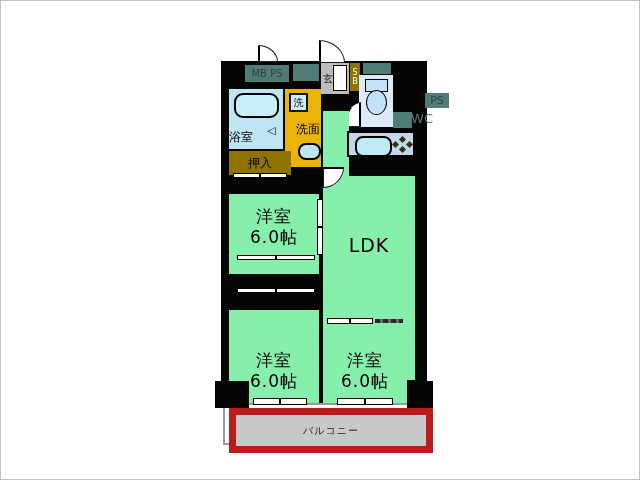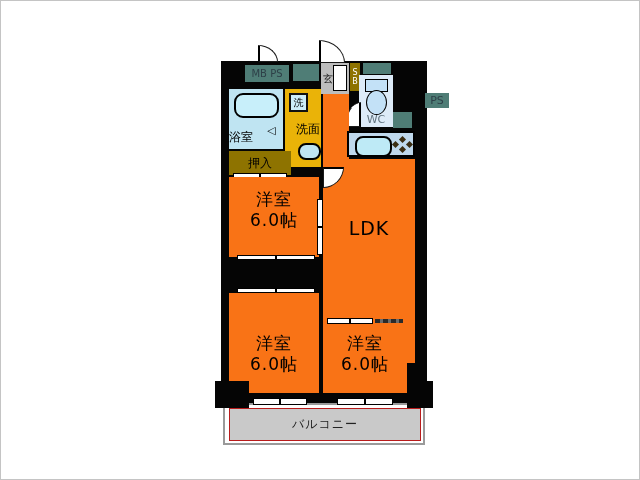--- a/index.html
+++ b/index.html
@@ -37,25 +37,25 @@
   .bath{left:228px;top:88px;width:54px;height:60px;background:#BFE4F2;font-size:12px;}
   .bath-label{position:absolute;bottom:3px;left:0;width:100%;text-align:left;}
   .bathtub{left:233px;top:92px;width:45px;height:25px;background:#C8EFFA;border:2px solid #000;border-radius:9px;}
   .wash{left:284px;top:88px;width:36px;height:78px;background:#eab308;font-size:12px;}
   .washer{left:288px;top:92px;width:19px;height:19px;background:#CDEDF8;border:2px solid #111;
           font-size:10px;line-height:15px;text-align:center;}
   .wash-label{position:absolute;top:32px;right:1px;font-size:12px;}
   .wash-sink{left:297px;top:142px;width:23px;height:17px;background:#BFE4F2;border:2px solid #000;border-radius:8px;}
   .bath-door{left:266px;top:124px;width:12px;height:12px;font-size:11px;line-height:12px;color:#000;}
   .wc{left:358px;top:74px;width:34px;height:52px;background:#DDEBF8;}
-  .wc-label{position:absolute;bottom:1px;width:100%;text-align:center;font-size:11px;color:#61737F;}
+  .wc-label{position:absolute;bottom:1px;width:100%;text-align:center;font-size:13px;color:#61737F;padding-left:46px;}
   .toilet-tank{position:absolute;left:6px;top:4px;width:21px;height:11px;background:#C3E1F7;border:1px solid #000;}
   .toilet-bowl{position:absolute;left:7px;top:15px;width:19px;height:23px;background:#C3E1F7;border:1px solid #000;border-radius:50%;}
   
-  .room{background:#f97316;}
+  .room{background:#86efac;margin-top:17px;}
   .hall{left:322px;top:93px;width:26px;height:65px;}
   .kitchen{left:346px;top:130px;width:68px;height:26px;background:#BFD8EC;border:2px solid #000;}
   .k-sink{position:absolute;left:6px;top:3px;width:33px;height:17px;background:#BEEAF6;border:2px solid #000;border-radius:8px;}
   .burner{position:absolute;width:5px;height:5px;background:#3B2D12;transform:rotate(45deg);}
   .b1{left:44px;top:9px;} .b2{left:51px;top:4px;} .b3{left:51px;top:14px;} .b4{left:58px;top:9px;}
   .ldk{left:322px;top:158px;width:92px;height:204px;}
   .oshiire{left:228px;top:150px;width:62px;height:24px;background:#8E7300;
            font-size:12px;line-height:24px;text-align:center;}
   .bed-top{left:228px;top:176px;width:90px;height:80px;}
   .cl{left:234px;top:258px;width:84px;height:30px;background:#8E7300;
@@ -78,22 +78,22 @@
   .sl-v{left:316px;top:198px;width:6px;height:56px;}
   .sl-br{left:326px;top:317px;width:46px;height:6px;}
   .stub-br{left:374px;top:318px;width:28px;height:4px;
            background:repeating-linear-gradient(90deg,#2a2a2a 0 5px,#6b6b6b 5px 8px);}
   .win{background:#fff;border:1px solid #000;
        background-image:linear-gradient(90deg,transparent calc(50% - 1px),#000 calc(50% - 1px),#000 calc(50% + 1px),transparent calc(50% + 1px));}
   .win1{left:252px;top:397px;width:54px;height:7px;}
   .win2{left:336px;top:397px;width:56px;height:7px;}
   
   .balcony-outer{left:222px;top:402px;width:202px;height:42px;background:#fff;border:2px solid #9a9a9a;}
-  .balcony-floor{position:absolute;left:4px;top:3px;width:190px;height:31px;background:#C9C9C9;border:1px solid #b91c1c;
-                 font-size:12px;line-height:31px;text-align:center;color:#222;letter-spacing:1px;}
+  .balcony-floor{position:absolute;left:4px;top:3px;width:190px;height:31px;background:#C9C9C9;border:7px solid #b91c1c;
+                 font-size:10px;line-height:31px;text-align:center;color:#222;letter-spacing:1px;}
 </style>
 </head>
 <body>
 
 <div id="canvas">
 
   <div class="abs walls"></div>
 
   <div class="abs arc arc-meter"></div>
   <div class="abs arc arc-entry"></div>

